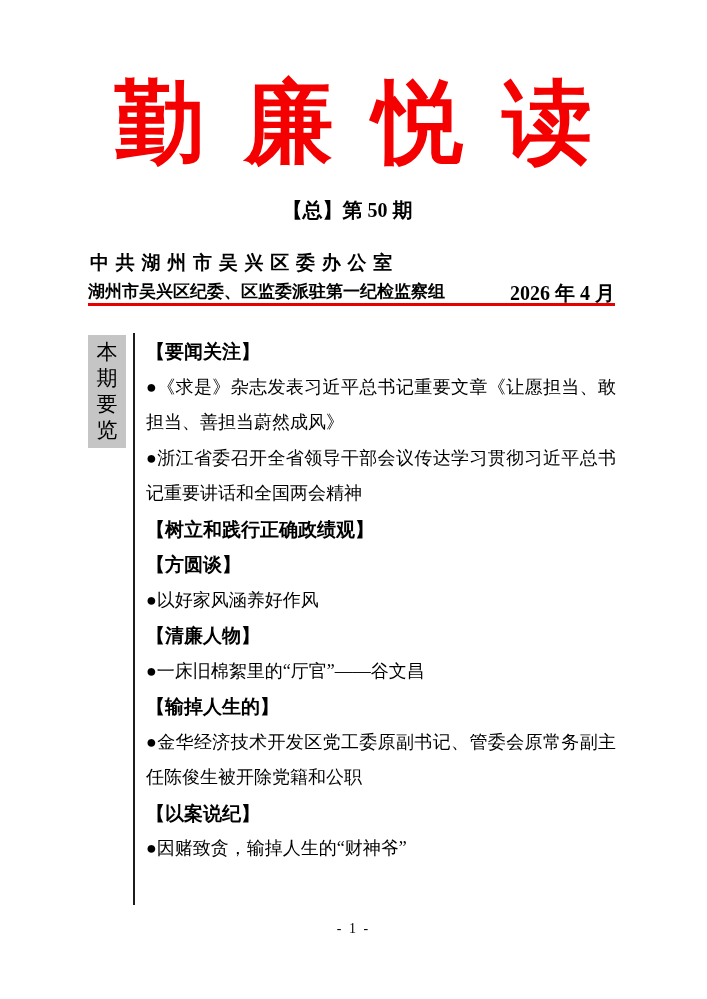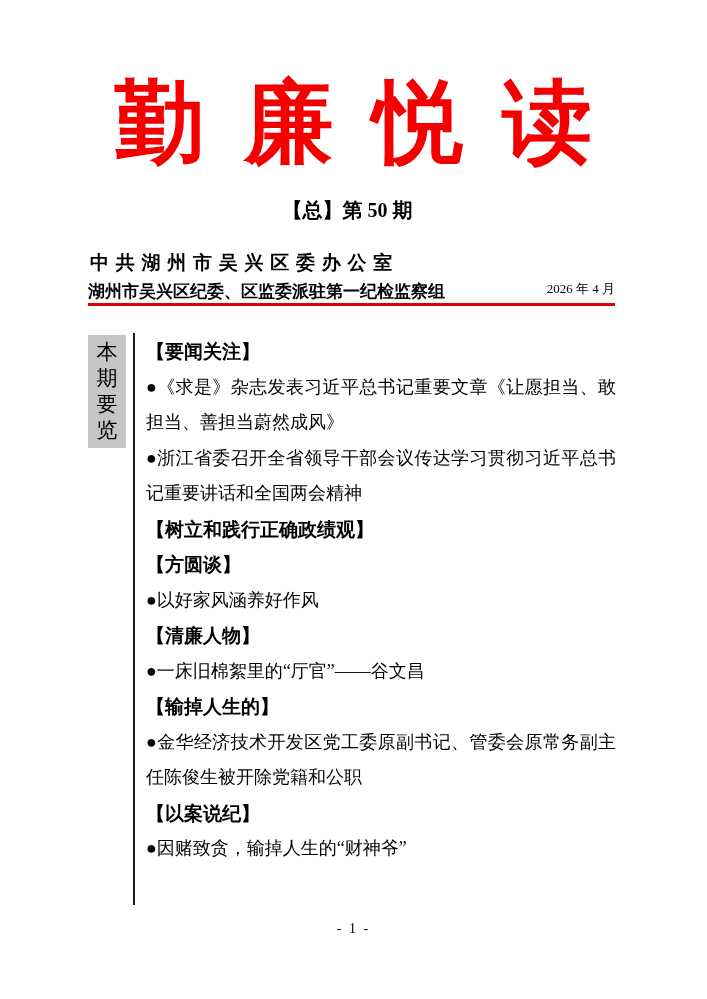--- a/index.html
+++ b/index.html
@@ -45,22 +45,22 @@
     display: flex;
     justify-content: space-between;
     align-items: flex-start;
   }
   .publisher-line-2 {
     font-weight: bold;
     font-size: 17px;
     white-space: nowrap;
   }
   .issue-date {
-    font-weight: normal;
-    font-size: 13px;
+    font-weight: bold;
+    font-size: 20px;
     white-space: nowrap;
   }
   .header-divider {
     position: absolute;
     top: 303px; left: 88px; width: 527px;
     height: 3px;
     background: #e60000;
   }
   .toc-sidebar {
     position: absolute;

